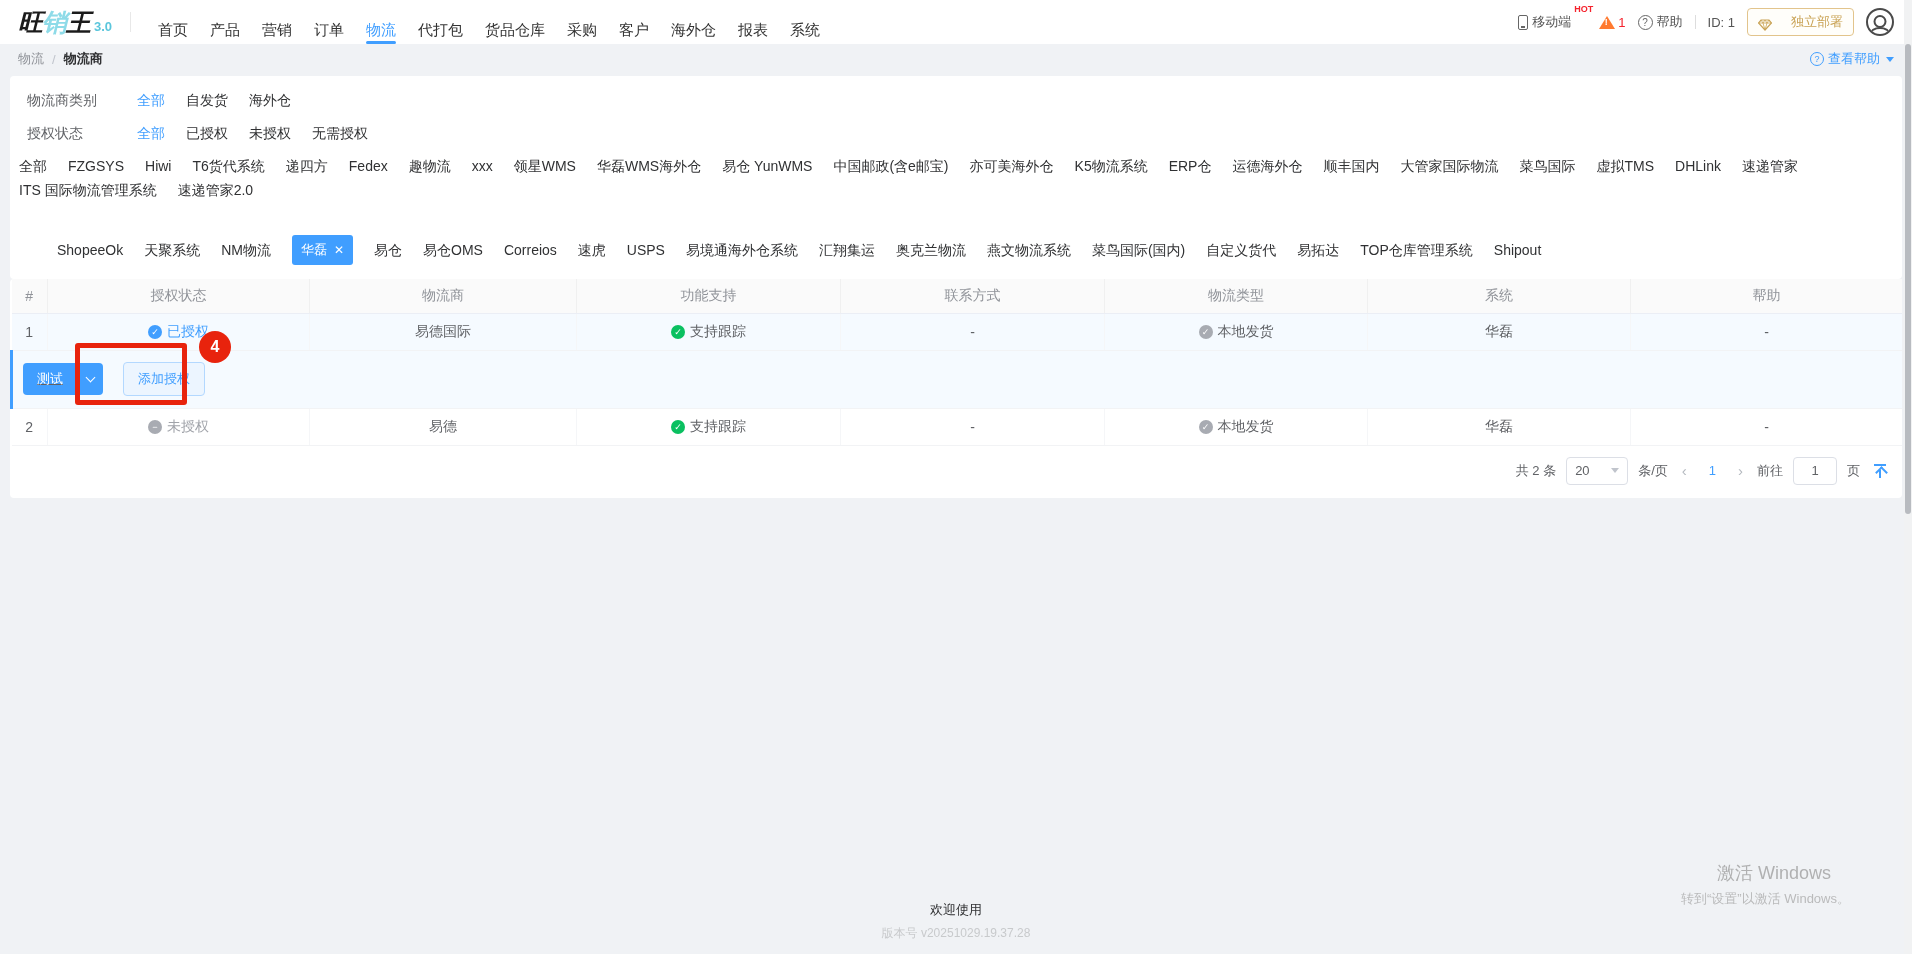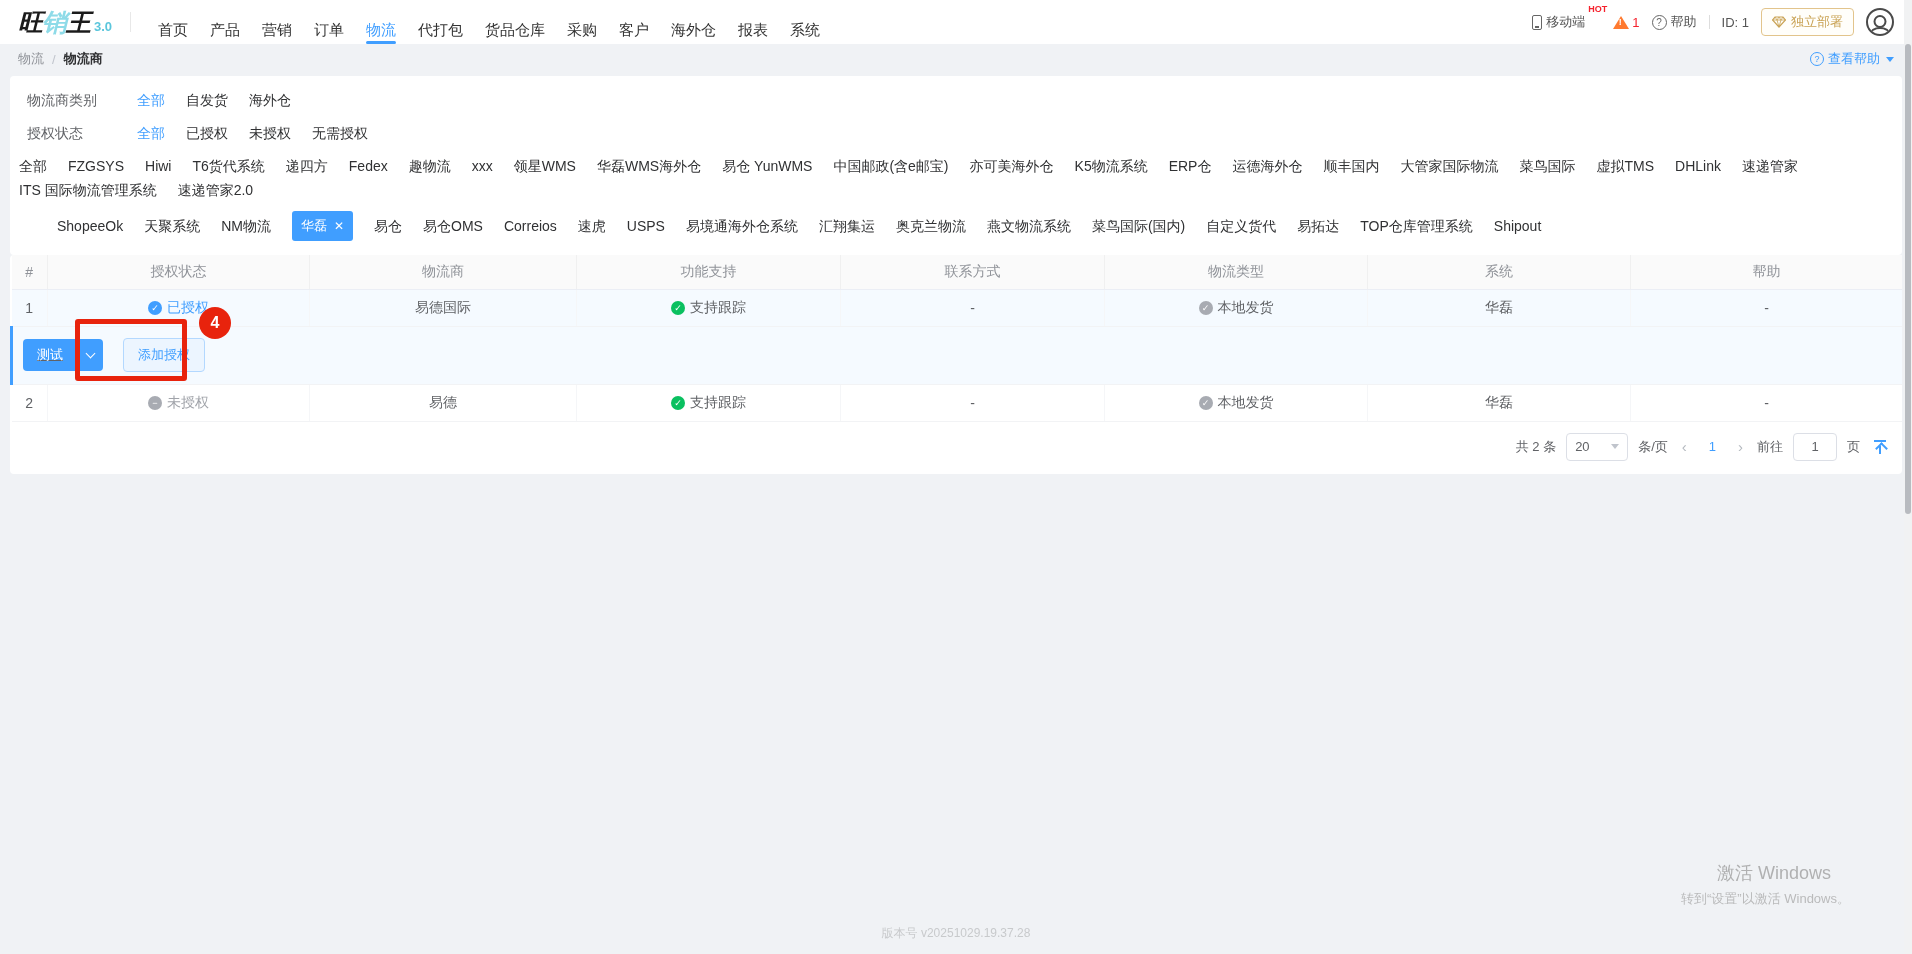--- a/index.html
+++ b/index.html
@@ -23,21 +23,21 @@
   .hot { position:absolute; top:-9px; right:-22px; color:#f5222d; font-size:9px; font-weight:700; }
   .phone-ic { width:10px; height:15px; border:1.4px solid #666; border-radius:2px; display:inline-block; position:relative; }
   .phone-ic::after { content:""; position:absolute; bottom:1px; left:50%; transform:translateX(-50%); width:4px; height:1.5px; background:#666; }
   .warn-wrap { display:flex; align-items:center; gap:3px; margin-left:16px; }
   .warn-tri { width:0; height:0; border-left:8px solid transparent; border-right:8px solid transparent; border-bottom:13px solid #ff7a30; position:relative; display:inline-block; }
   .warn-tri::after { content:"!"; position:absolute; left:-2.5px; top:1px; color:#fff; font-size:9px; font-weight:700; }
   .warn-count { color:#f5222d; font-size:13px; }
   .help-wrap { display:flex; align-items:center; gap:4px; }
   .circle-q { width:15px; height:15px; border-radius:50%; border:1.3px solid #666; color:#666; font-size:10px; display:inline-flex; align-items:center; justify-content:center; }
   .v-div { width:1px; height:14px; background:#ddd; }
-  .deploy-btn { display:flex; align-items:center; gap:5px; border:1px solid #e2c48c; border-radius:4px; padding:4px 10px; color:#c9a254; background:#fffefa; cursor:pointer; font-size:13px; white-space:nowrap; }
+  .deploy-btn { display:flex; align-items:flex-end; gap:19px; border:1px solid #e2c48c; border-radius:4px; padding:4px 10px; color:#c9a254; background:#fffefa; cursor:pointer; font-size:13px; white-space:nowrap; }
   .avatar { width:28px; height:28px; border-radius:50%; border:2px solid #4a4a4a; position:relative; overflow:hidden; background:#fff; }
   .avatar::before { content:""; position:absolute; top:5px; left:50%; transform:translateX(-50%); width:9px; height:9px; border-radius:50%; border:2px solid #4a4a4a; }
   .avatar::after { content:""; position:absolute; top:17px; left:50%; transform:translateX(-50%); width:17px; height:12px; border-radius:50% 50% 0 0; border:2px solid #4a4a4a; border-bottom:none; }
 
   
   .crumb-row { height:30px; display:flex; align-items:center; justify-content:space-between; padding:0 18px; }
   .crumb-left { display:flex; align-items:center; gap:8px; font-size:13px; }
   .crumb-parent { color:#909399; cursor:pointer; }
   .crumb-sep { color:#c0c4cc; }
   .crumb-current { color:#303133; font-weight:700; }
@@ -45,21 +45,21 @@
   .circle-q-blue { width:14px; height:14px; border-radius:50%; border:1.2px solid #409eff; color:#409eff; font-size:9px; display:inline-flex; align-items:center; justify-content:center; }
   .caret-down { display:inline-block; width:0; height:0; border-left:4px solid transparent; border-right:4px solid transparent; border-top:5px solid #409eff; margin-left:2px; }
 
   
   .filter-card { margin:2px 10px 0; background:#fff; border-radius:4px; padding:12px 9px 14px; }
   .filter-row { display:flex; margin-bottom:9px; }
   .filter-row:last-child { margin-bottom:0; }
   .filter-label { width:118px; flex:0 0 118px; color:#606266; font-size:14px; line-height:24px; padding-left:8px; }
   .filter-opts-col { display:flex; flex-direction:column; gap:9px; }
   .opt-line { display:flex; align-items:center; flex-wrap:wrap; gap:0 21px; line-height:24px; }
-  .opt-line.indent { padding-left:38px; }
+  .opt-line.indent { padding-left:38px;margin-top:24px; }
   .opt { font-size:14px; color:#303133; cursor:pointer; white-space:nowrap; }
   .opt.sel-link { color:#409eff; }
   .tag-sel { display:inline-flex; align-items:center; gap:7px; background:#409eff; color:#fff; font-size:13px; padding:3px 9px; border-radius:3px; cursor:pointer; }
   .tag-close { font-size:12px; font-weight:700; cursor:pointer; line-height:1; }
 
   
   .toolbar { margin:12px 10px; display:flex; align-items:center; justify-content:space-between; }
   .btn-primary { background:#409eff; color:#fff; border:none; border-radius:4px; padding:8px 15px; font-size:14px; cursor:pointer; font-family:inherit; }
   .toolbar-right { display:flex; align-items:center; gap:10px; }
   .search-box { width:215px; height:32px; background:#fff; border:1px solid #dcdfe6; border-radius:6px; display:flex; align-items:center; padding:0 10px; gap:7px; }
@@ -378,20 +378,21 @@
       <span>前往</span>
       <input class="pg-input" type="text" value="1" style="">
       <span>页</span>
       <span class="top-ic">
           <span class="top-stem"></span>
         </span>
     </div>
   </div>
 
   <div class="footer">
+    <div class="welcome">欢迎使用</div>
     <div class="version">版本号 v20251029.19.37.28</div>
   </div>
 
   <div class="watermark">
     <div class="w1">激活 Windows</div>
     <div class="w2">转到“设置”以激活 Windows。</div>
   </div>
 
   <div class="scrollbar">
     <div class="scroll-thumb"></div>

